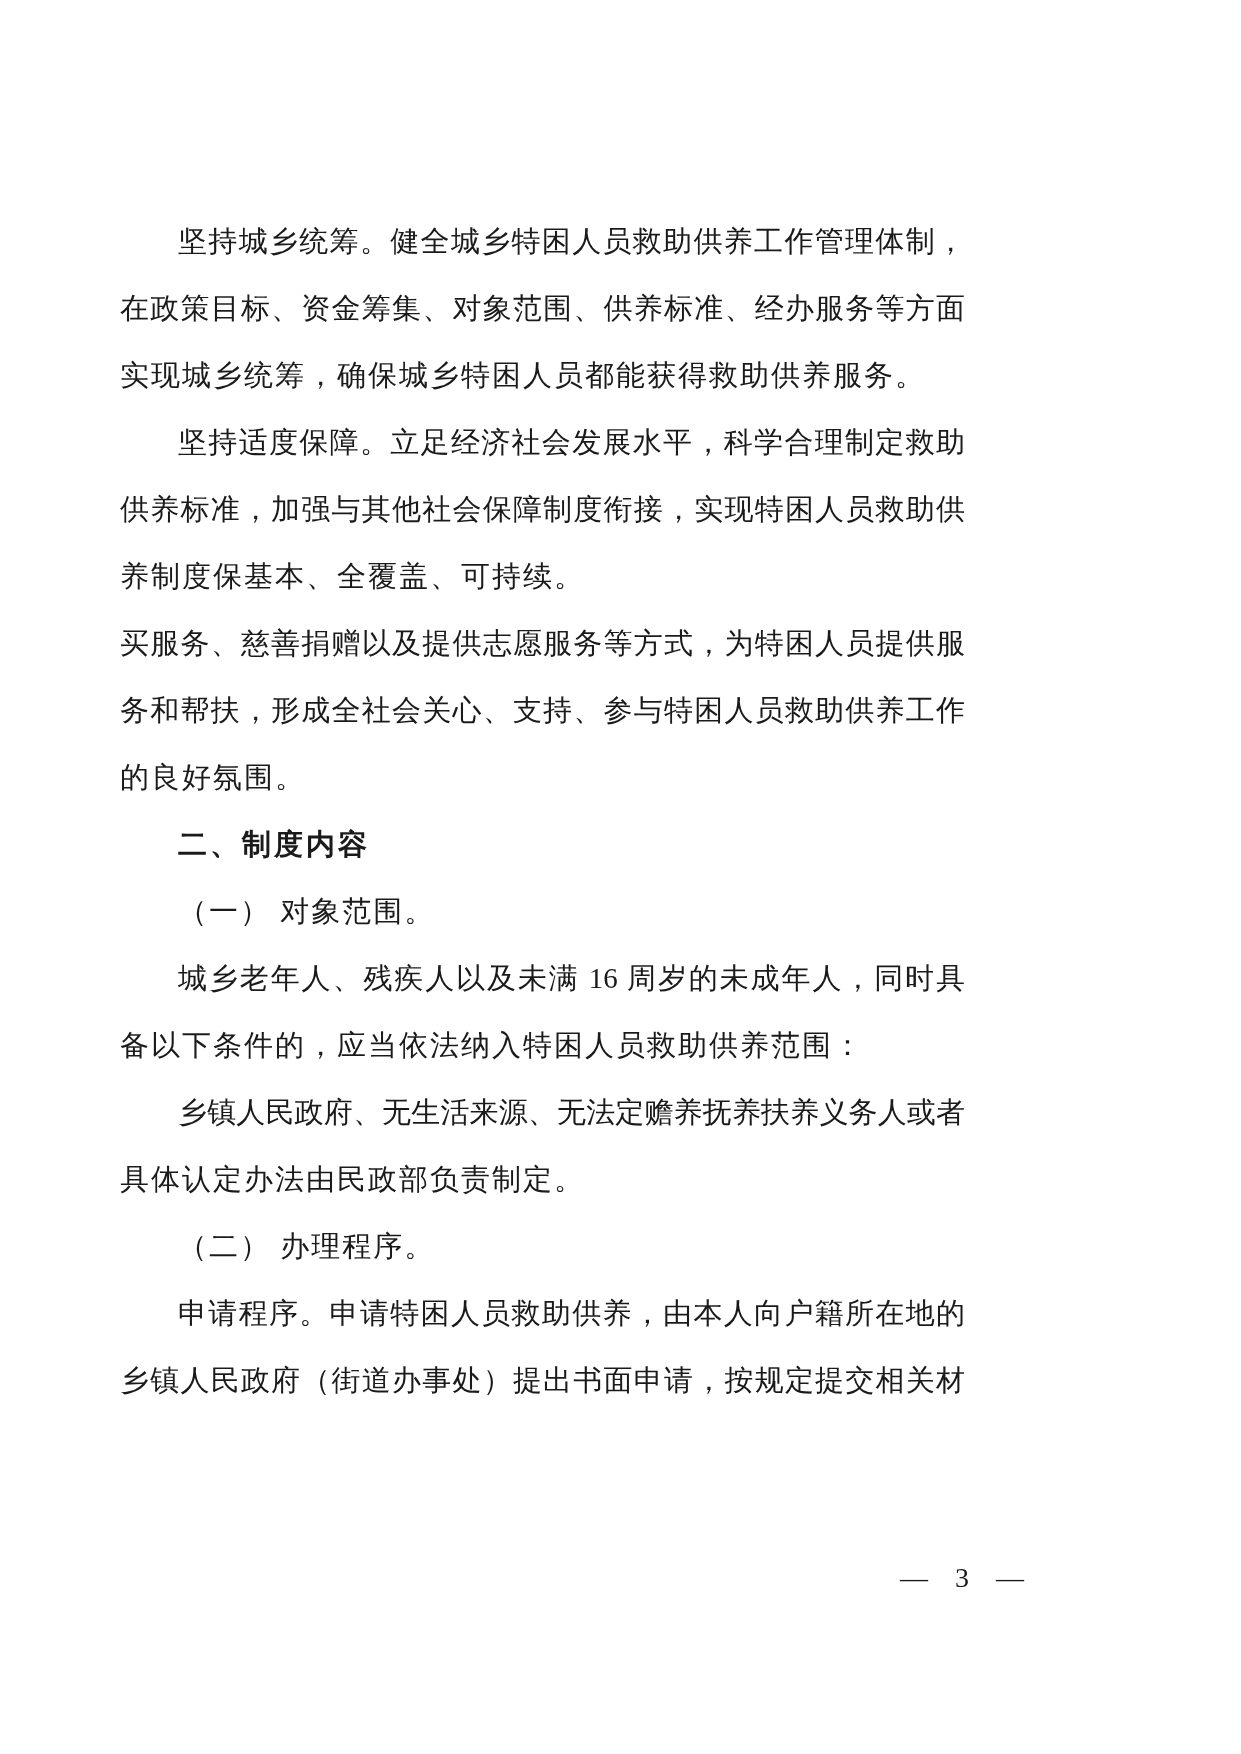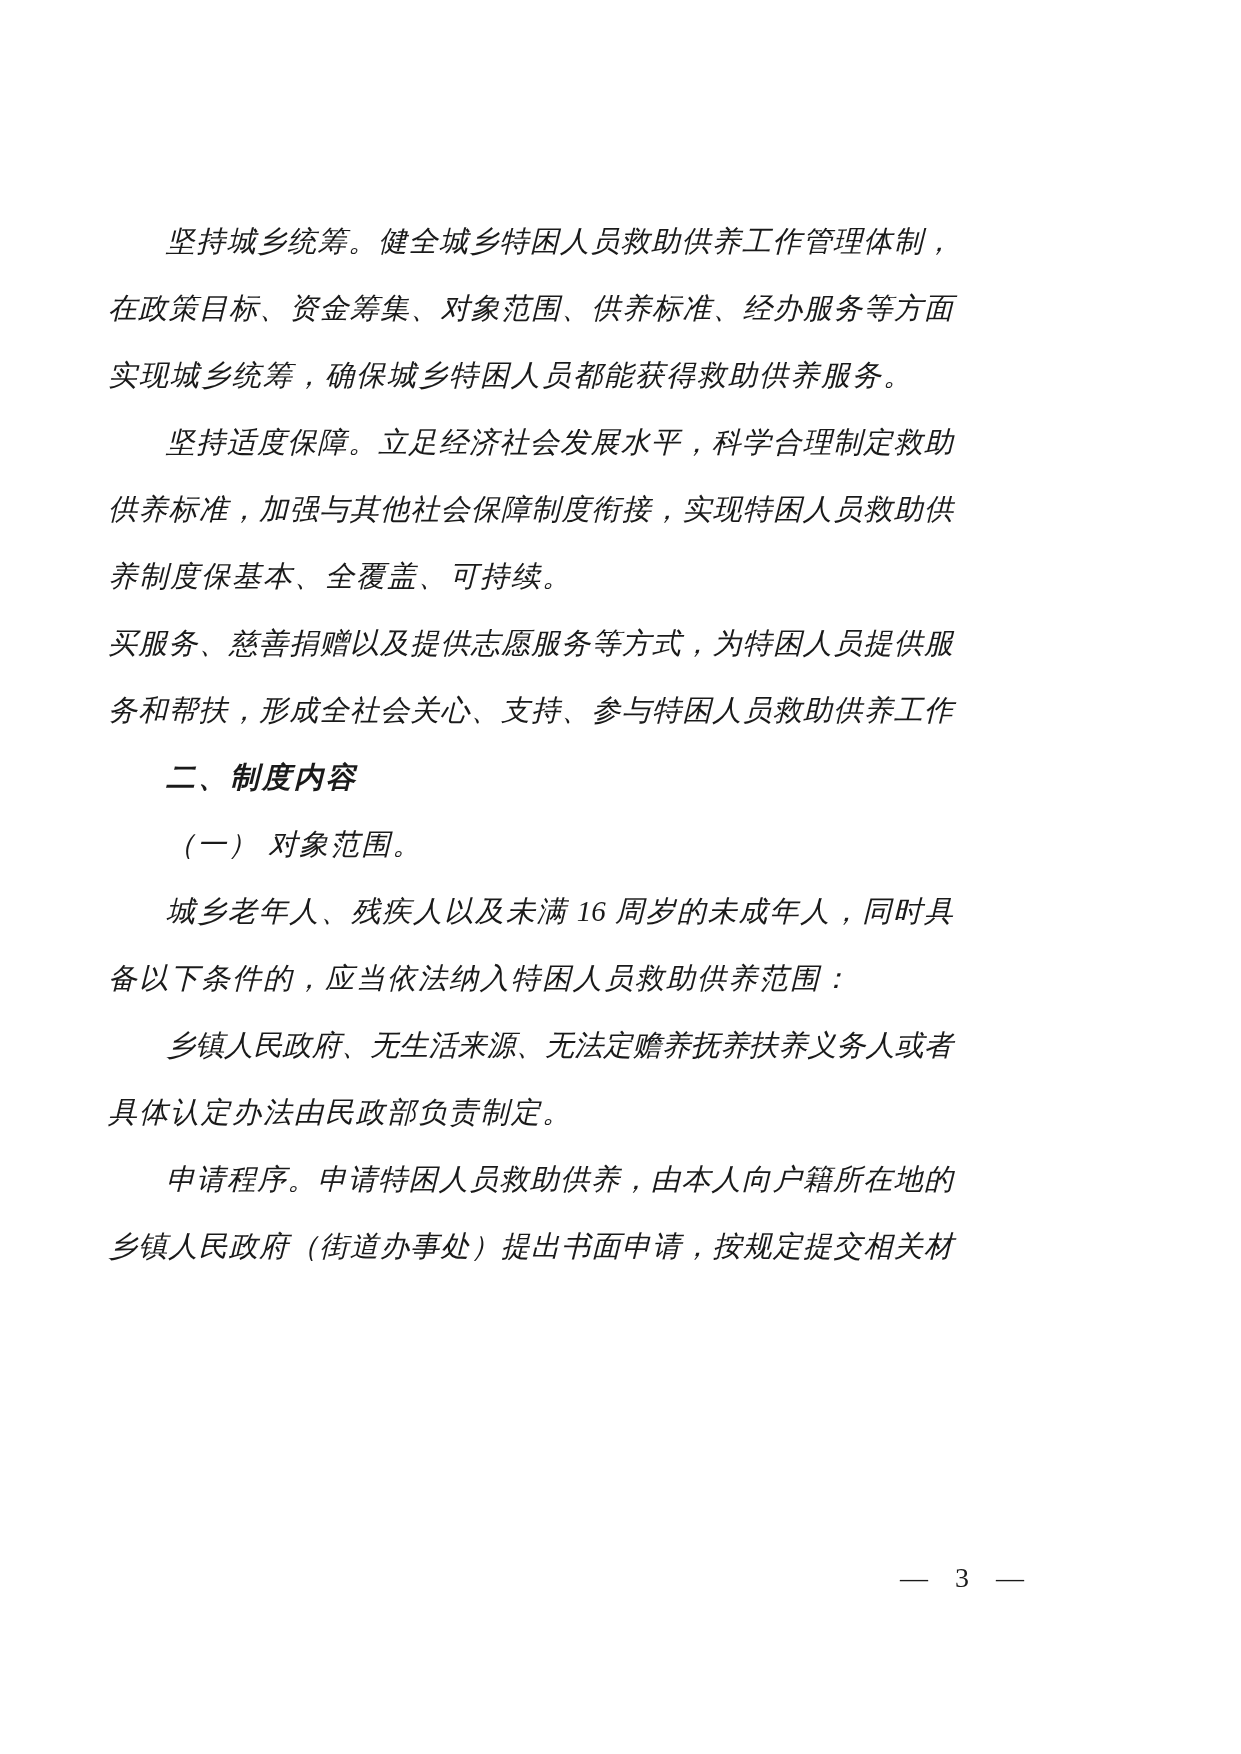--- a/index.html
+++ b/index.html
@@ -10,24 +10,23 @@
   .page {
     position: relative;
     width: 1241px;
     height: 1754px;
     background: #ffffff;
     overflow: hidden;
     font-family: "Liberation Serif", "DejaVu Serif", serif;
   }
   .text-block {
     position: absolute;
-    left: 108px;
+    left: 120px;
     top: 208px;
     width: 845px;
-    font-style: italic;
   }
   .line {
     height: 67px;
     line-height: 67px;
     font-size: 29px;
     color: #1a1a1a;
     text-align: justify;
     white-space: normal;
   }
   
@@ -67,24 +66,26 @@
 <div class="page">
   <div class="text-block">
     <div class="line j in">坚持城乡统筹。健全城乡特困人员救助供养工作管理体制，</div>
     <div class="line j">在政策目标、资金筹集、对象范围、供养标准、经办服务等方面</div>
     <div class="line p">实现城乡统筹，确保城乡特困人员都能获得救助供养服务。</div>
     <div class="line j in">坚持适度保障。立足经济社会发展水平，科学合理制定救助</div>
     <div class="line j">供养标准，加强与其他社会保障制度衔接，实现特困人员救助供</div>
     <div class="line p">养制度保基本、全覆盖、可持续。</div>
     <div class="line j">买服务、慈善捐赠以及提供志愿服务等方式，为特困人员提供服</div>
     <div class="line j">务和帮扶，形成全社会关心、支持、参与特困人员救助供养工作</div>
+    <div class="line p">的良好氛围。</div>
     <div class="line p in b">二、制度内容</div>
     <div class="line p in">（一） 对象范围。</div>
     <div class="line j in">城乡老年人、残疾人以及未满 16 周岁的未成年人，同时具</div>
     <div class="line p">备以下条件的，应当依法纳入特困人员救助供养范围：</div>
     <div class="line j in">乡镇人民政府、无生活来源、无法定赡养抚养扶养义务人或者</div>
     <div class="line p">具体认定办法由民政部负责制定。</div>
+    <div class="line p in">（二） 办理程序。</div>
     <div class="line j in">申请程序。申请特困人员救助供养，由本人向户籍所在地的</div>
     <div class="line j">乡镇人民政府（街道办事处）提出书面申请，按规定提交相关材</div>
   </div>
 
   <div class="page-number">— 3 —</div>
 </div>
 
 </body></html>

